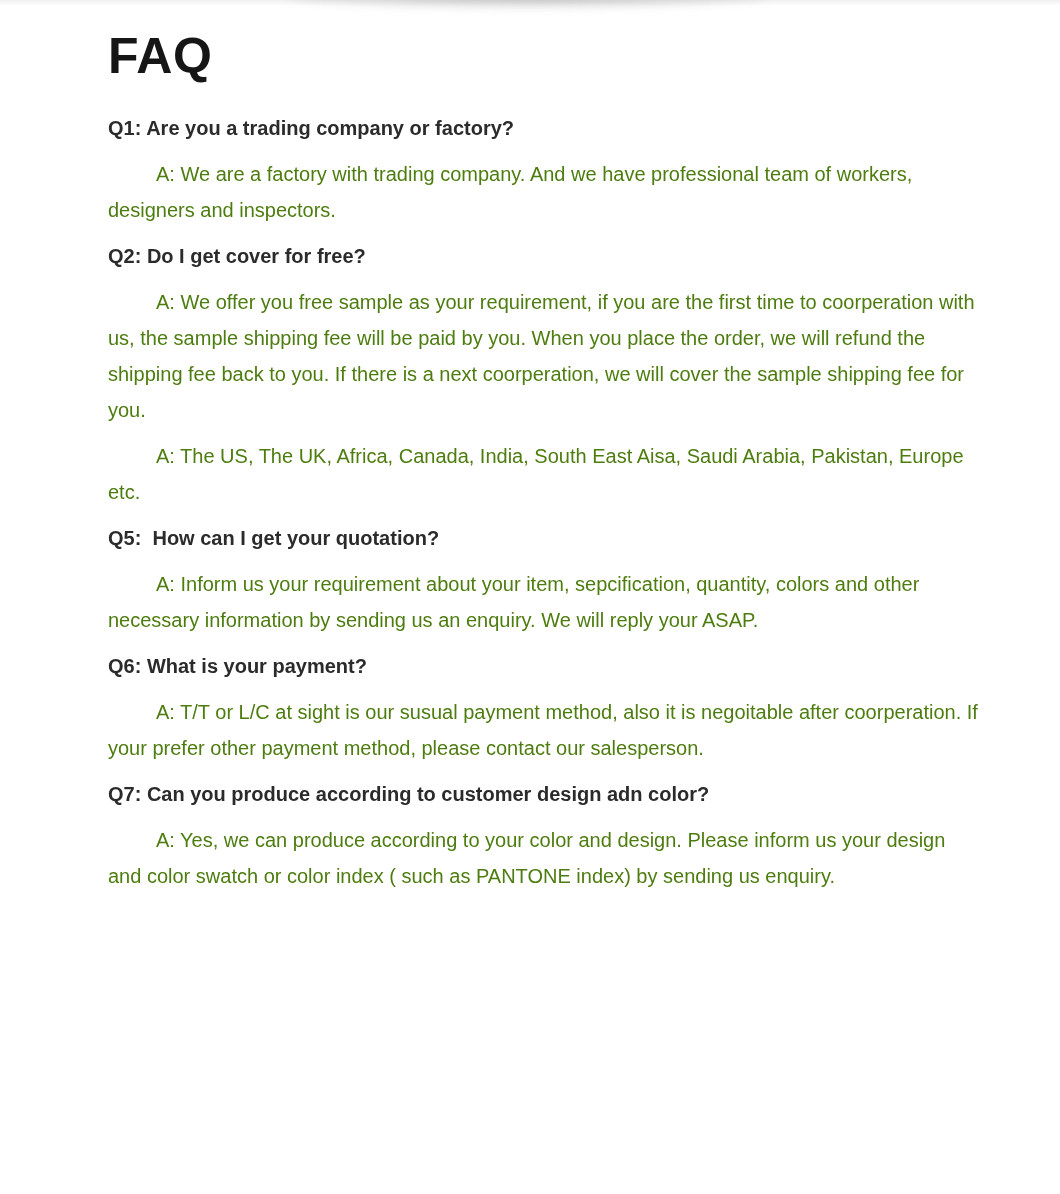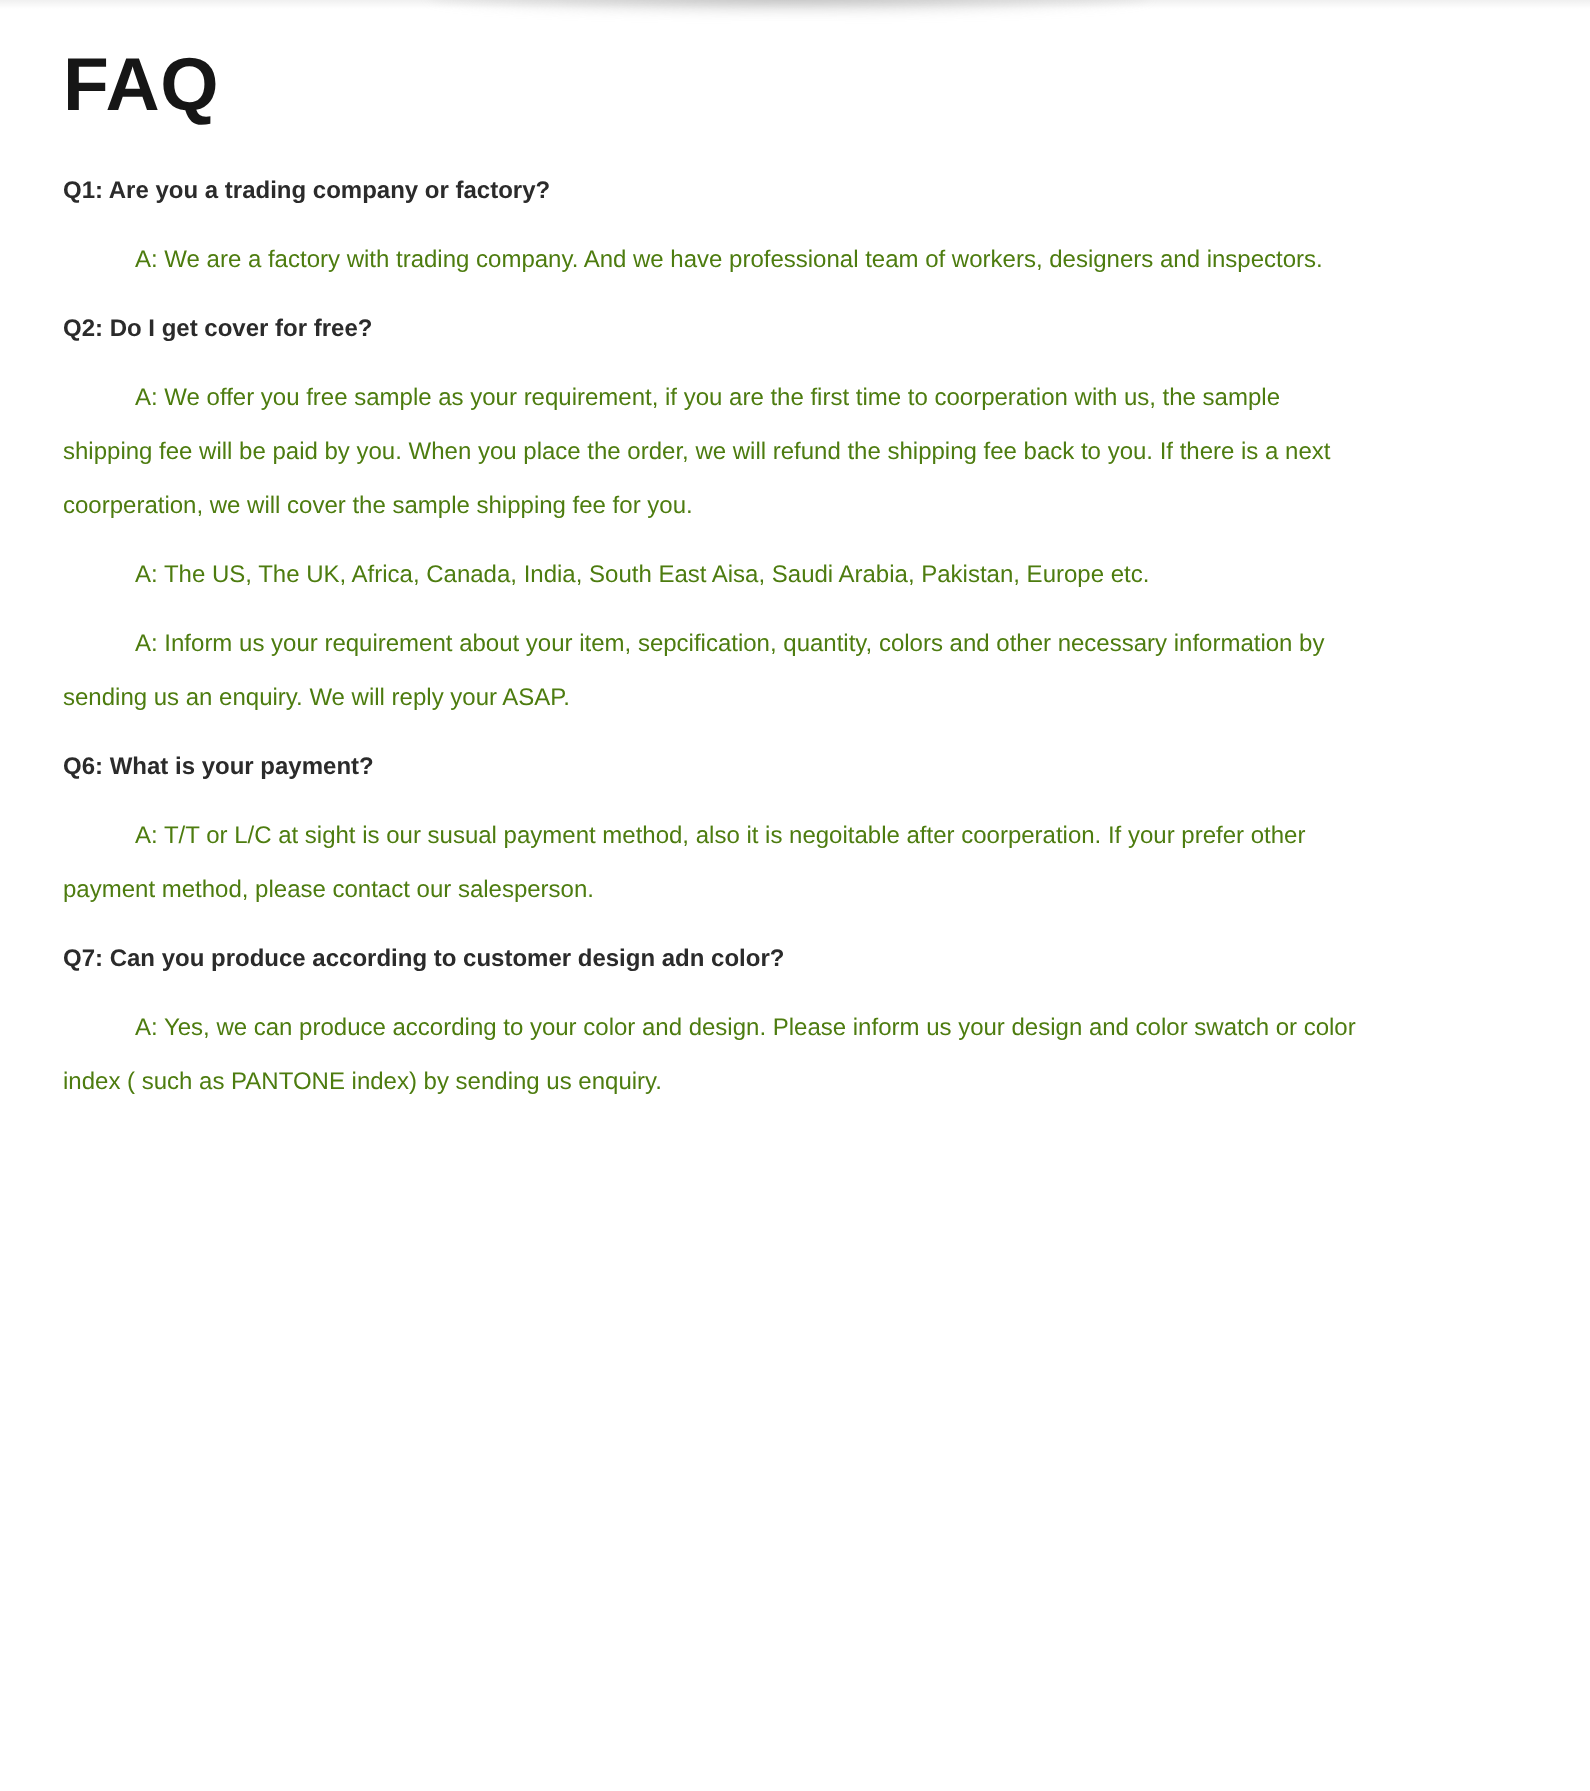--- a/index.html
+++ b/index.html
@@ -31,34 +31,34 @@
     border-radius: 50%;
     background: radial-gradient(ellipse at center,
                 rgba(140,140,140,0.50) 0%,
                 rgba(170,170,170,0.28) 55%,
                 rgba(255,255,255,0) 100%);
     filter: blur(4px);
     pointer-events: none;
   }
   .content {
     width: 872px;
-    margin-left: 42px;
+    margin-left: 108px;
   }
   h1.page-title {
     font-size: 50px;
     line-height: 1.15;
     font-weight: 700;
     color: #161616;
     letter-spacing: 0.5px;
     margin: 28px 0 24px 0;
   }
   .faq-item p {
     margin: 10px 0;
     line-height: 36px;
-    font-size: 16px;
+    font-size: 20px;
   }
   .faq-question {
     font-weight: 700;
     color: #2b2b2b;
   }
   .faq-answer {
     font-weight: 400;
     color: #4d7c0f;
     text-indent: 48px;
   }
@@ -81,20 +81,21 @@
     <p class="faq-question">Q2: Do I get cover for free?</p>
     <p class="faq-answer">A: We offer you free sample as your requirement, if you are the first time to coorperation with us, the sample shipping fee will be paid by you. When you place the order, we will refund the shipping fee back to you. If there is a next coorperation, we will cover the sample shipping fee for you.</p>
   </section>
 
   <section class="faq-item">
     <p class="faq-answer">A: The US, The UK, Africa, Canada, India, South East Aisa, Saudi Arabia, Pakistan, Europe etc.</p>
   </section>
 
 
   <section class="faq-item">
+    <p class="faq-question">Q5:&nbsp; How can I get your quotation?</p>
     <p class="faq-answer">A: Inform us your requirement about your item, sepcification, quantity, colors and other necessary information by sending us an enquiry. We will reply your ASAP.</p>
   </section>
 
   <section class="faq-item">
     <p class="faq-question">Q6: What is your payment?</p>
     <p class="faq-answer">A: T/T or L/C at sight is our susual payment method, also it is negoitable after coorperation. If your prefer other payment method, please contact our salesperson.</p>
   </section>
 
   <section class="faq-item">
     <p class="faq-question">Q7: Can you produce according to customer design adn color?</p>

